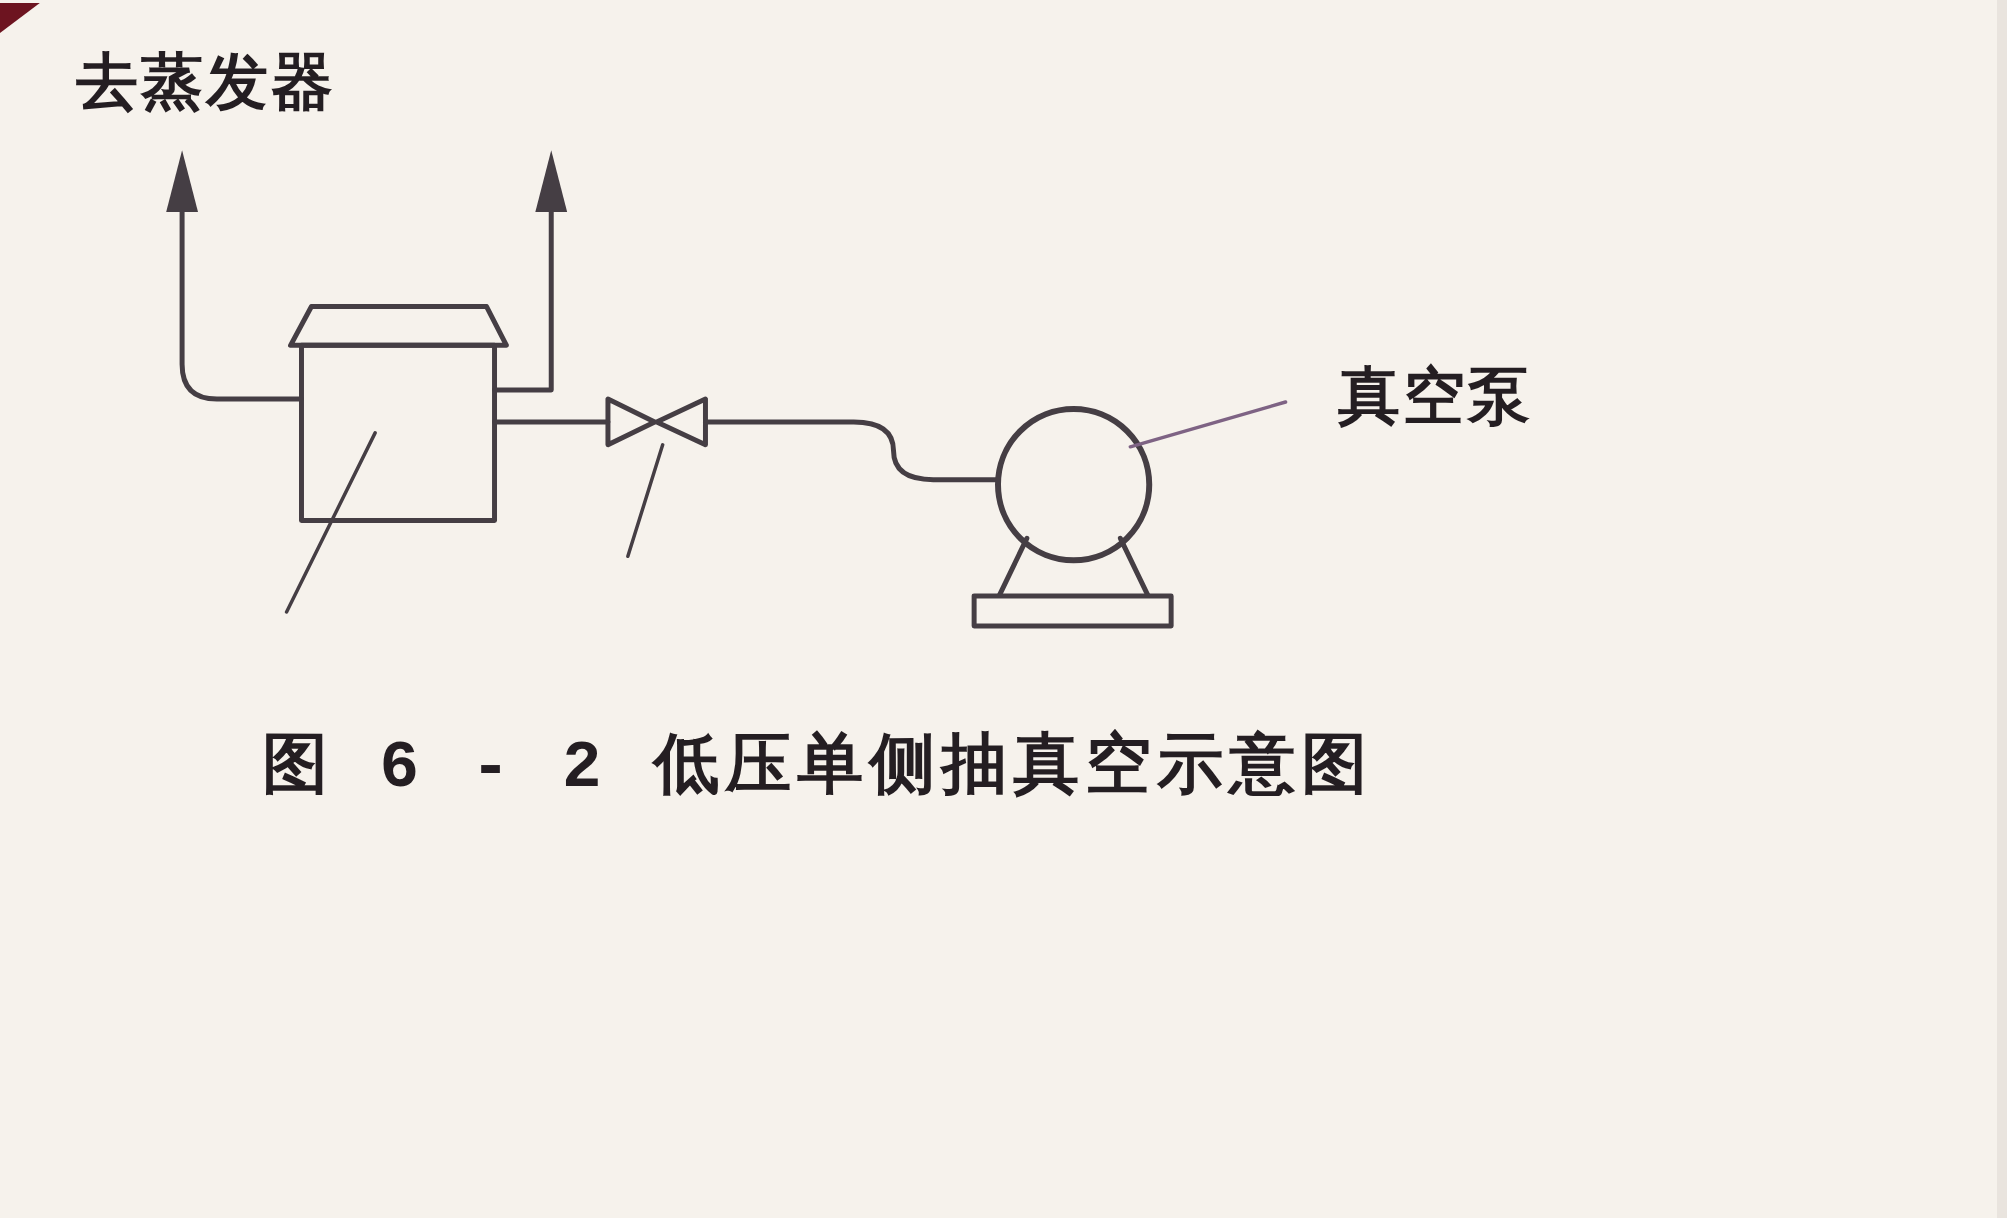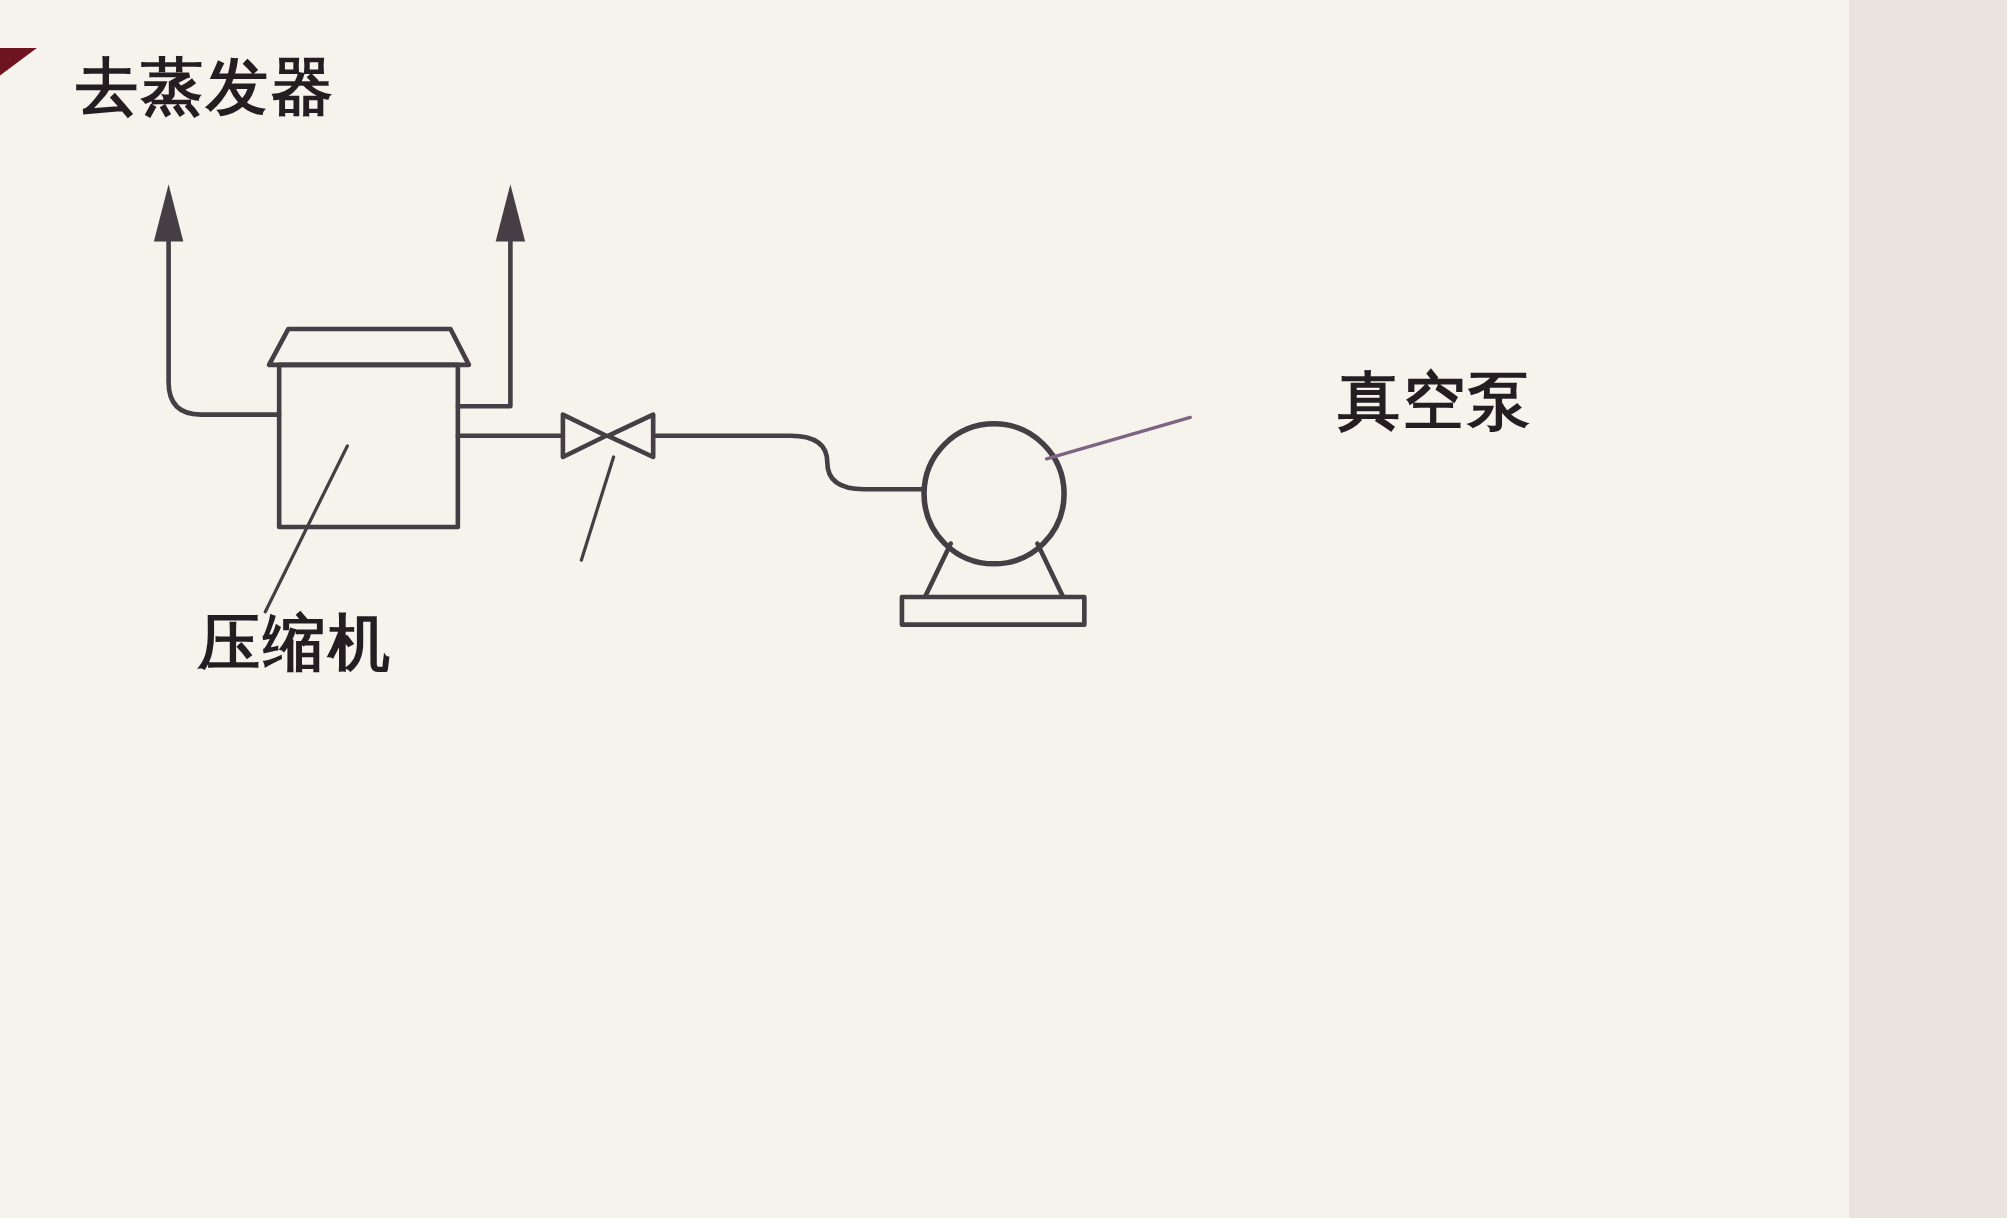--- a/index.html
+++ b/index.html
@@ -5,24 +5,24 @@
   :root{
     --bg:#f6f2ec;
     --line:#453e44;
     --ink:#241e22;
     --purple:#7e6384;
     --corner:#6d1420;
   }
   html,body{margin:0;padding:0;background:#e9e4de;}
   .page{
     position:relative;
-    width:1849px;height:1218px;
+    width:1997px;height:1218px;
     background:var(--bg);
     overflow:hidden;
-    font-family:Liberation Sans, sans-serif;
+    font-family:Liberation Mono, monospace;
   }
   .schematic{position:absolute;left:0;top:0;width:100%;height:100%;}
   .ln{fill:none;stroke:var(--line);stroke-width:5;stroke-linecap:round;stroke-linejoin:round;}
   .ln-thick{fill:none;stroke:var(--line);stroke-width:6;stroke-linejoin:round;}
   .leader{fill:none;stroke:var(--line);stroke-width:3.5;stroke-linecap:round;}
   .leader-purple{fill:none;stroke:var(--purple);stroke-width:3.5;stroke-linecap:round;}
   .solid{fill:var(--line);stroke:none;}
   .paper{fill:var(--bg);}
   .corner-mark{fill:var(--corner);stroke:none;}
   .lbl{
@@ -76,19 +76,19 @@
     <rect class="ln paper" x="979" y="596" width="198" height="30"></rect>
 
     <path class="leader-purple" d="M 1136 446 L 1292 401"></path>
     <path class="leader" d="M 666 444 L 631 556"></path>
     <path class="leader" d="M 377 432 L 288 612"></path>
   </svg>
 
   <div class="lbl" style="left:76px;top:56px;">去蒸发器</div>
 
 
-  <div class="lbl" style="left:198px;top:612px;">压缩机</div>
 
 
   <div class="lbl" style="left:1302px;top:370px;margin-left:36px;">真空泵</div>
 
+  <div class="caption">图 6 - 2   低压单侧抽真空示意图</div>
 
 </div>
 
 </body></html>

